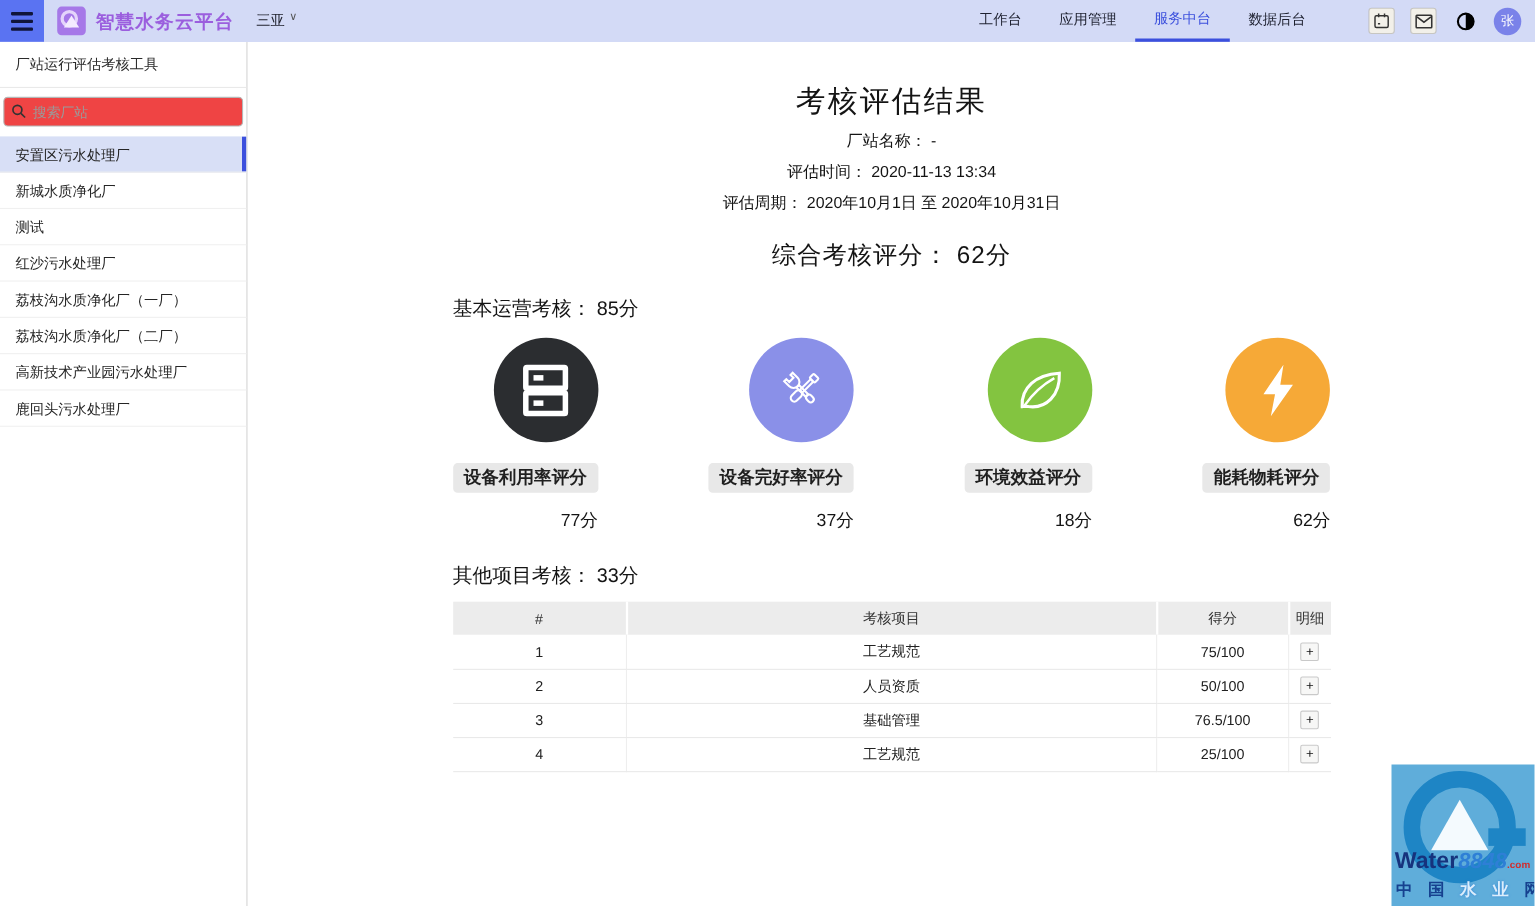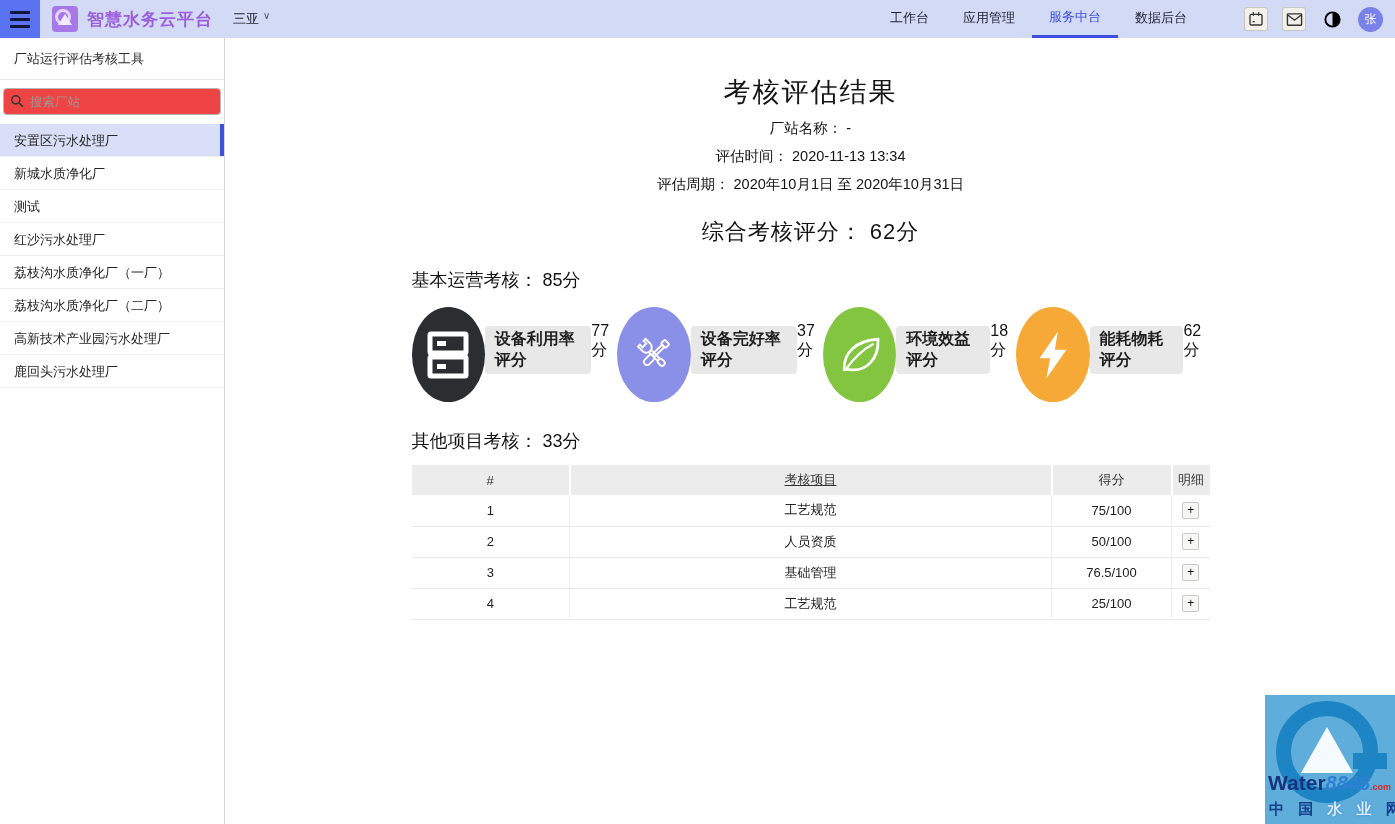--- a/index.html
+++ b/index.html
@@ -56,36 +56,36 @@
   .main { position:absolute; top:38px; left:226px; width:1169px; height:786px;
           background:#fff; overflow:hidden;margin-top:16px; }
   .container { width:798px; margin:0 auto; }
   .page-title { text-align:center; font-size:27px; color:#141414; margin-top:20px;
                 font-weight:500; letter-spacing:2px; }
   .info-line { text-align:center; font-size:14.5px; color:#141414; margin-top:9px; }
   .overall-line { text-align:center; font-size:22px; color:#141414; margin-top:23px;
                   letter-spacing:1px; }
   .section-heading { font-size:18px; color:#141414; margin-top:21px; }
   .metrics-row { display:flex; justify-content:space-between; margin-top:15px; }
-  .metric-card { display:flex; flex-direction:row; align-items:flex-start; }
+  .metric-card { display:flex; flex-direction:column; align-items:flex-end; }
   .metric-circle { width:95px; height:95px; border-radius:50%; display:flex;
                    align-items:center; justify-content:center; }
   .metric-label { margin-top:19px; background:#e8e8e8; border-radius:4px; padding:3px 10px;
                   font-size:16px; font-weight:bold; color:#1f1f1f; }
   .metric-score { margin-top:15px; font-size:16px; color:#141414; }
   .other-heading { margin-top:27px; }
 
   table.score-table { width:100%; border-collapse:collapse; margin-top:12px; font-size:13px; }
   .score-table th { background:#ececec; height:30px; font-weight:normal; color:#333;
                     border-right:2px solid #fff; text-align:center; }
   .score-table th:last-child { border-right:none; }
   .score-table td { height:31px; text-align:center; color:#222;
                     border-bottom:1px solid #e9e9e9; border-right:1px solid #eee; }
   .score-table td:last-child { border-right:none; }
-  .col-num { width:158px; } .col-item { width:482px;text-decoration:underline; } .col-score { width:120px; } .col-detail { width:38px; }
+  .col-num { width:158px; } .col-item { width:482px; } .col-score { width:120px; } .col-detail { width:38px; }
   .plus-btn { display:inline-block; width:17px; height:17px; border:1px solid #c9c9c9;
               background:#f7f7f6; border-radius:2px; font-size:12px; line-height:15px;
               color:#111; cursor:pointer; }
 
   
   .watermark { position:fixed; right:0; bottom:0; width:130px; height:129px;
                background:#5fadda; overflow:hidden; z-index:60; }
   .wm-ring { position:absolute; left:11px; top:6px; width:102px; height:102px;
              border:15px solid #1e85c5; border-radius:50%; }
   .wm-gbar { position:absolute; right:8px; top:58px; width:34px; height:16px; background:#1e85c5; }

